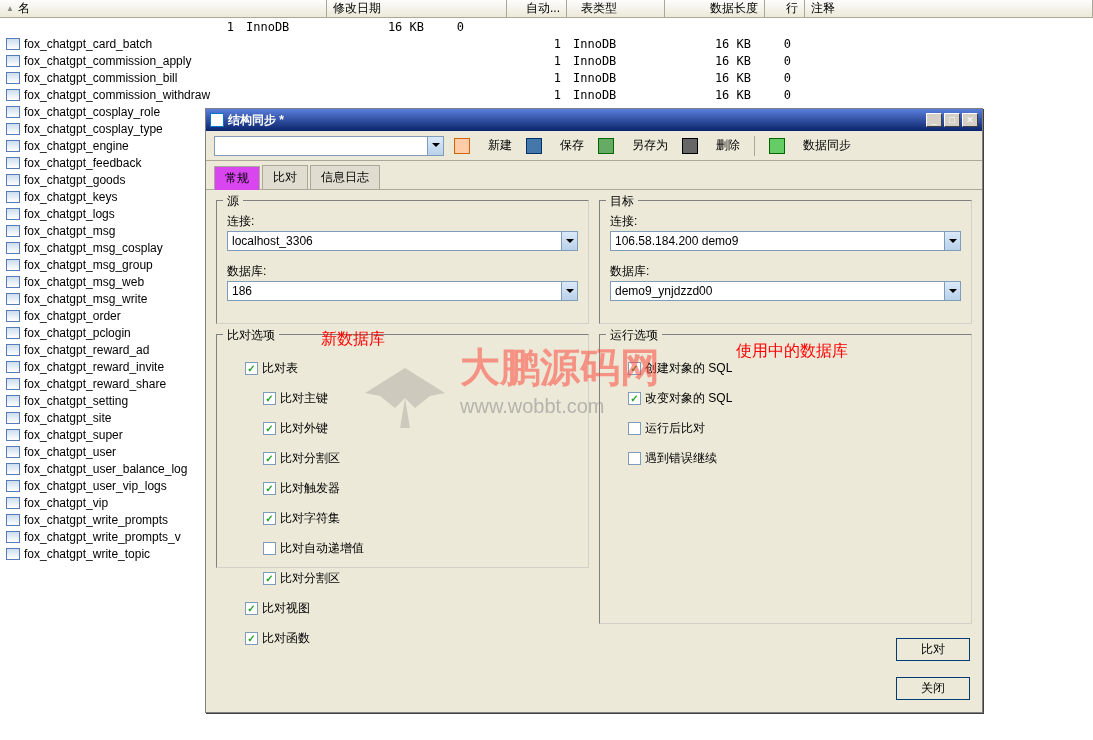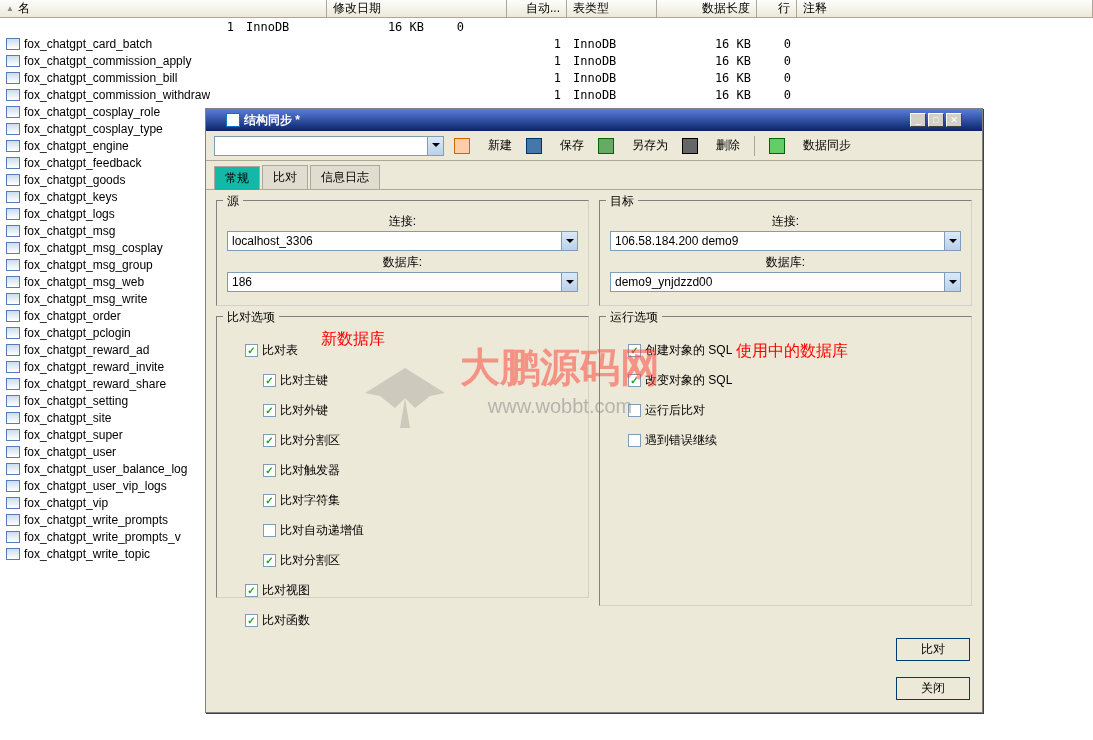--- a/index.html
+++ b/index.html
@@ -4,84 +4,84 @@
 <style>
 * { box-sizing: border-box; margin: 0; padding: 0; font-family: "Tahoma", "SimSun", sans-serif; font-size: 12px; }
 body { background: #fff; width: 1093px; height: 740px; overflow: hidden; position: relative; }
 
 
 .table-header { display: flex; background: linear-gradient(#fdfdfd, #ece9d8); border-bottom: 1px solid #aca899; height: 18px; }
 .table-header .col { border-right: 1px solid #aca899; padding: 1px 6px; position: relative; display: flex; align-items: center; }
 .col-name { width: 327px; }
 .col-date { width: 180px; }
 .col-auto { width: 60px; text-align: right; justify-content: flex-end; }
-.col-type { width: 90px; }
+.col-type { width: 90px; margin-left: 8px; }
 .col-len { width: 100px; text-align: right; justify-content: flex-end; }
 .col-rows { width: 40px; text-align: right; justify-content: flex-end; }
 .col-comment { flex: 1; }
 .col-arrow::before { content: "▲"; font-size: 8px; margin-right: 4px; color: #888; }
 
 .table-body { }
 .table-row { display: flex; height: 17px; align-items: center; }
 .table-row .cell { padding: 0 6px; white-space: nowrap; overflow: hidden; font-family: "Fixedsys", monospace; font-size: 12px; }
 .tbl-icon { width: 14px; height: 12px; display: inline-block; border: 1px solid #577ab8; background: linear-gradient(#cde, #fff); margin-right: 4px; vertical-align: middle; }
 .cell-name { width: 327px; display: flex; align-items: center; }
 .cell-date { width: 180px; }
 .cell-auto { width: 60px; text-align: right; }
 .cell-type { width: 90px; }
 .cell-len { width: 100px; text-align: right; }
 .cell-rows { width: 40px; text-align: right; }
 
 
 .dialog { position: absolute; left: 205px; top: 108px; width: 778px; height: 605px; background: #ece9d8; border: 1px solid #808080; box-shadow: 1px 1px 0 #404040; }
-.titlebar { height: 22px; background: linear-gradient(#5a7edc, #0a246a); color: #fff; display: flex; align-items: center; padding: 0 20px; }
+.titlebar { height: 22px; background: linear-gradient(#5a7edc, #0a246a); color: #fff; display: flex; align-items: center; padding: 0 4px; }
 .titlebar .ticon { width: 14px; height: 14px; background: #fff; border: 1px solid #07c; margin-right: 4px; }
 .titlebar .ttext { font-weight: bold; flex: 1; }
 .winbtns { display: flex; gap: 2px; }
 .winbtn { width: 16px; height: 14px; background: #d4d0c8; border: 1px solid #fff; border-right-color: #404040; border-bottom-color: #404040; font-size: 9px; display: flex; align-items: center; justify-content: center; font-family: "Marlett", sans-serif; cursor: pointer; }
 
 .toolbar { height: 30px; display: flex; align-items: center; padding: 4px 8px; gap: 6px; border-bottom: 1px solid #aca899; }
 .combo { width: 230px; height: 20px; background: #fff; border: 1px solid #7f9db9; display: flex; align-items: center; }
 .combo-btn { width: 16px; height: 100%; background: linear-gradient(#dbeaf9,#b9d1ea); border-left: 1px solid #7f9db9; display: flex; align-items: center; justify-content: center; margin-left: auto; }
 .combo-btn::after { content: ""; border: 4px solid transparent; border-top: 4px solid #000; margin-top: 3px; }
 .tbtn { display: flex; align-items: center; gap: 18px; cursor: pointer; padding: 2px 4px; }
 .ticon2 { width: 16px; height: 16px; display: inline-block; }
 .ic-new { background: #fca; border: 1px solid #c60; }
 .ic-save { background: #47a; border: 1px solid #036; }
 .ic-saveas { background: #6a6; border: 1px solid #060; }
 .ic-del { background: #666; border: 1px solid #000; }
 .ic-sync { background: #6c6; border: 1px solid #060; position: relative; }
 .sep { width: 1px; height: 20px; background: #aca899; margin: 0 4px; }
 
 .tabs { display: flex; padding: 4px 8px 0 8px; border-bottom: 1px solid #aca899; }
 .tab { padding: 3px 10px; border: 1px solid #aca899; border-bottom: none; background: #ece9d8; margin-right: 2px; cursor: pointer; }
-.tab.active { background: #14b8a6; position: relative; top: 1px; }
+.tab.active { background: #d946ef; position: relative; top: 1px; }
 .tab:not(.active) { background: #e0ddd0; }
 
 .content { padding: 10px; display: flex; gap: 10px; }
 .fieldset { border: 1px solid #d4d0c8; border-top-color: #808080; border-left-color: #808080; padding: 12px 10px 10px 10px; position: relative; }
 .fieldset .legend { position: absolute; top: -8px; left: 6px; background: #ece9d8; padding: 0 4px; color: #0046d5; }
 .fieldset .legend.black { color: #000; }
 .left-col, .right-col { flex: 1; display: flex; flex-direction: column; gap: 10px; }
 
-.form-row { margin-bottom: 3px; text-align: center; }
+.form-row { margin-bottom: 12px; }
 .label { display: block; margin-bottom: 1px; }
 .select { width: 100%; height: 20px; background: #fff; border: 1px solid #7f9db9; display: flex; align-items: center; padding: 0 4px; font-family: "Fixedsys", monospace; }
 .select .combo-btn { margin-left: auto; margin-right: -4px; }
 
 .check-row { display: flex; align-items: center; gap: 4px; margin: 13px 0; }
 .checkbox { width: 13px; height: 13px; background: #fff; border: 1px solid #7f9db9; display: inline-flex; align-items: center; justify-content: center; cursor: pointer; }
 .checkbox.checked::after { content: "✓"; font-size: 10px; font-weight: bold; color: #21a121; }
 .indent1 { margin-left: 18px; }
 .indent2 { margin-left: 36px; }
 
 .annotation { position: absolute; color: #ff0000; font-size: 16px; font-family: "SimSun"; z-index: 50; }
 .watermark { position: absolute; left: 460px; top: 340px; z-index: 40; pointer-events: none; }
 .watermark .big { font-size: 40px; font-weight: bold; color: rgba(255,59,48,0.5); font-family: "SimHei"; }
-.watermark .url { font-size: 20px; color: rgba(128,128,128,0.5); text-align: center; }
+.watermark .url { font-size: 20px; color: rgba(128,128,128,0.5); }
 
 .footer-btns { position: absolute; right: 12px; bottom: 12px; display: flex; flex-direction: column; gap: 16px; }
 .btn { width: 74px; height: 23px; background: #ece9d8; border: 1px solid #003c74; cursor: pointer; }
 
 .eagle { position: absolute; left: 350px; top: 350px; z-index: 45; pointer-events: none; opacity: 0.5; }
 </style>
 </head>
 <body>
 
 <div class="table-header">
@@ -510,21 +510,21 @@
         </div>
         <div class="form-row">
           <span class="label">数据库:</span>
           <div class="select">
               <span>186</span>
               <div class="combo-btn"></div>
             </div>
         </div>
       </div>
 
-      <div class="fieldset" style="height:282px">
+      <div class="fieldset" style="height:234px">
         <div class="legend black">比对选项</div>
         <div class="check-row indent1">
             <span class="checkbox checked"></span>
             <span>比对表</span>
           </div>
         <div class="check-row indent2">
             <span class="checkbox checked"></span>
             <span>比对主键</span>
           </div>
         <div class="check-row indent2">

